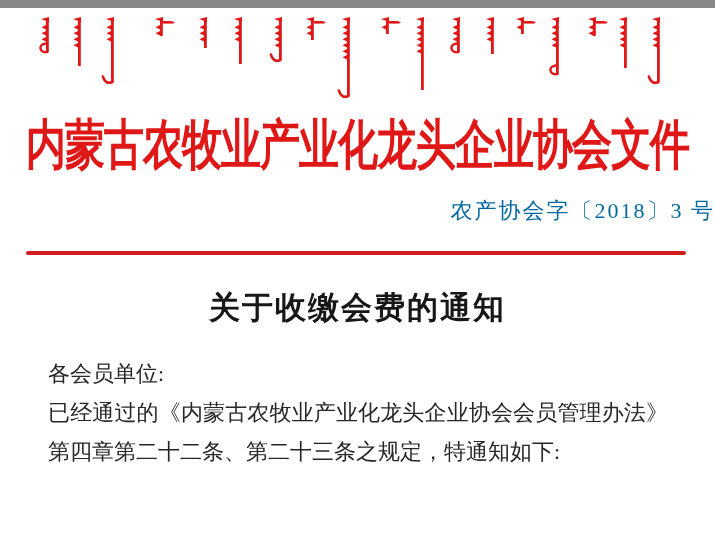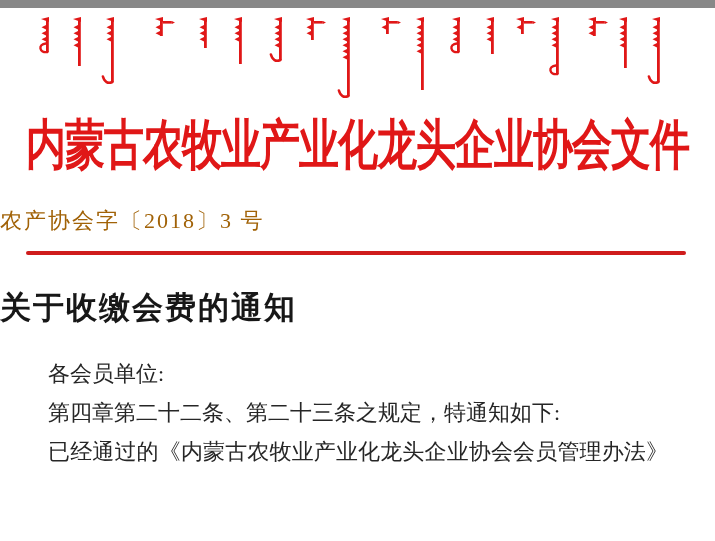--- a/index.html
+++ b/index.html
@@ -25,37 +25,38 @@
     font-size: 40px;
     font-weight: bold;
     letter-spacing: -1px;
     color: #e01717;
     transform: scaleY(1.35);
     transform-origin: top center;
     white-space: nowrap;
   }
   .doc-number {
     position: absolute;
-    top: 198px; left: 0; right: 0;
-    text-align: left;
+    top: 188px; left: 0; right: 0;
+    text-align: right;
     font-size: 22px;
-    color: #a16207;
+    color: #0369a1;
     letter-spacing: 2px;
   }
   .red-rule {
     position: absolute;
     top: 243px; left: 26px;
     width: 660px; height: 4px;
     background: #cf1c1c;
     border-radius: 2px;
   }
   .notice-title {
     position: absolute;
     top: 279px; left: 0; right: 0;
     margin: 0;
+    text-align: center;
     font-size: 31px;
     font-weight: bold;
     color: #171717;
     letter-spacing: 2px;
   }
   .doc-body {
     position: absolute;
     top: 346px; left: 48px;
     width: 620px;
     font-size: 22px;
@@ -233,17 +234,17 @@
   <div class="org-title">内蒙古农牧业产业化龙头企业协会文件</div>
 
   <div class="doc-number">农产协会字〔2018〕3 号</div>
 
   <div class="red-rule"></div>
 
   <h1 class="notice-title">关于收缴会费的通知</h1>
 
   <div class="doc-body">
     <div class="line">各会员单位:</div>
+    <div class="line just">已经通过的《内蒙古农牧业产业化龙头企业协会会员管理办法》</div>
     <div class="line">第四章第二十二条、第二十三条之规定，特通知如下:</div>
-    <div class="line just">已经通过的《内蒙古农牧业产业化龙头企业协会会员管理办法》</div>
   </div>
 
 </div>
 
 </body></html>

